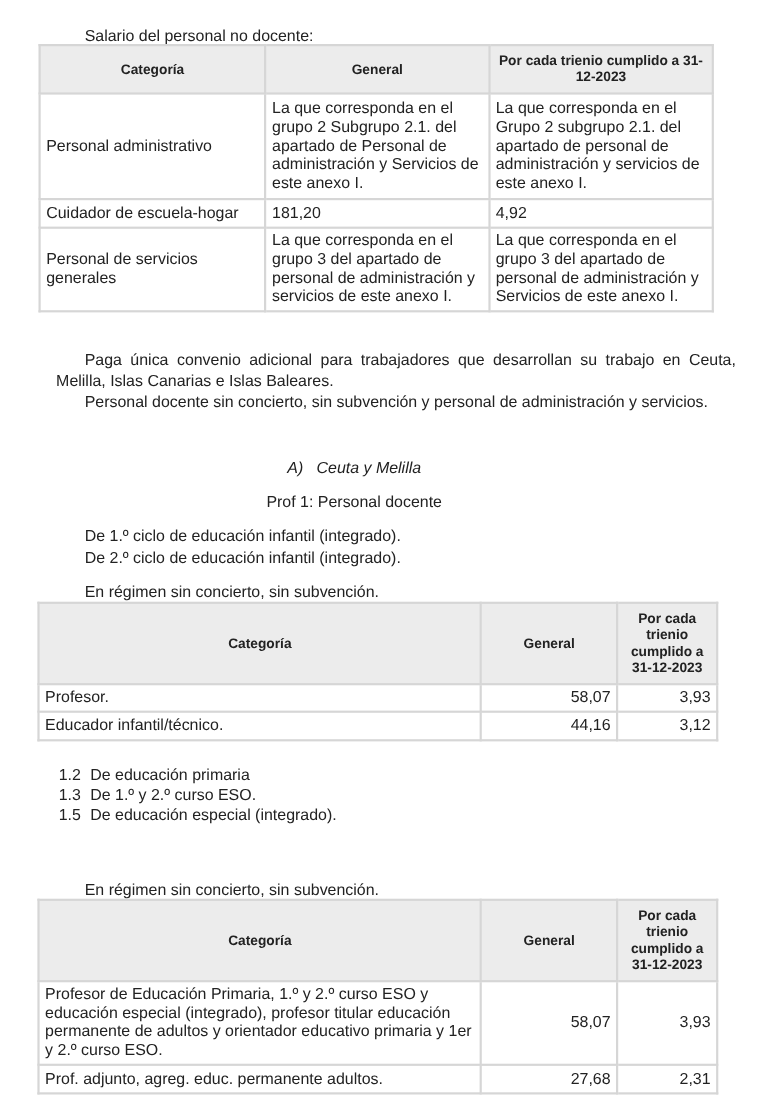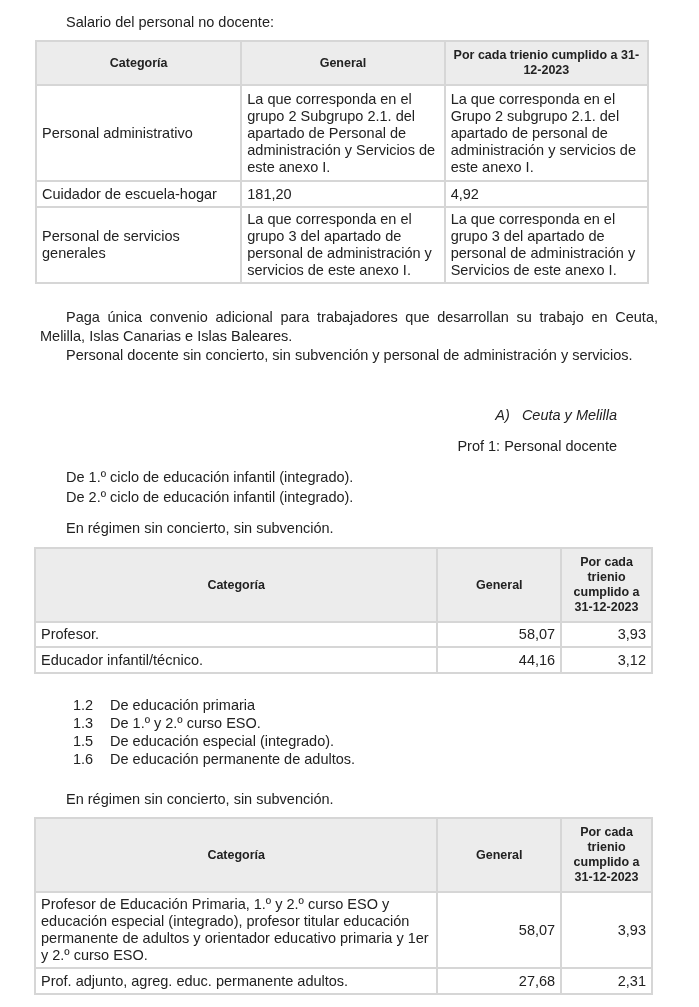--- a/index.html
+++ b/index.html
@@ -1,28 +1,28 @@
 <!DOCTYPE html>
 <html><head>
 <meta charset="utf-8">
 <style>
   html, body { margin: 0; padding: 0; background: #ffffff; }
   body {
     width: 699px; height: 1007px; overflow: hidden; position: relative;
     font-family: "Liberation Sans", sans-serif; font-size: 14.5px; color: #222;
   }
-  .p { position: absolute; margin: 5px; line-height: 19px; }
+  .p { position: absolute; margin: 16px; line-height: 19px; }
   .indent { left: 61px; }
   .just { left: 35px; width: 618px; text-align: justify; text-indent: 26px; }
-  .center { left: 0; width: 612px; text-align: right; }
+  .center { left: 0; width: 612px; text-align: center; }
   table { position: absolute; border-collapse: collapse; font-size: 14.5px; color: #222; }
   td, th { border: 2px solid #d6d6d6; padding: 3px 5px; line-height: 17px; vertical-align: middle; }
   th { background: #ececec; font-weight: bold; font-size: 12.5px; text-align: center; line-height: 15px; }
   .num { text-align: right; }
-  .list { position: absolute; left: 73px; top: 696px; line-height: 18px; }
+  .list { position: absolute; left: 45px; top: 696px; line-height: 18px; text-align: center; }
   .list .row { display: flex; }
   .list .n { width: 37px; }
 </style>
 </head>
 <body>
 
 <p class="p indent" style="top:8px">Salario del personal no docente:</p>
 
 <table style="left:35px; top:40px; width:614px;">
   <colgroup>
@@ -95,24 +95,20 @@
       <span>De educación primaria</span>
     </div>
   <div class="row">
       <span class="n">1.3</span>
       <span>De 1.º y 2.º curso ESO.</span>
     </div>
   <div class="row">
       <span class="n">1.5</span>
       <span>De educación especial (integrado).</span>
     </div>
-  <div class="row">
-      <span class="n">1.6</span>
-      <span>De educación permanente de adultos.</span>
-    </div>
 </div>
 
 <p class="p indent" style="top:785px">En régimen sin concierto, sin subvención.</p>
 
 <table style="left:34px; top:817px; width:619px;">
   <colgroup>
       <col style="width:404px">
       <col style="width:124px">
       <col style="width:91px">
     </colgroup>

